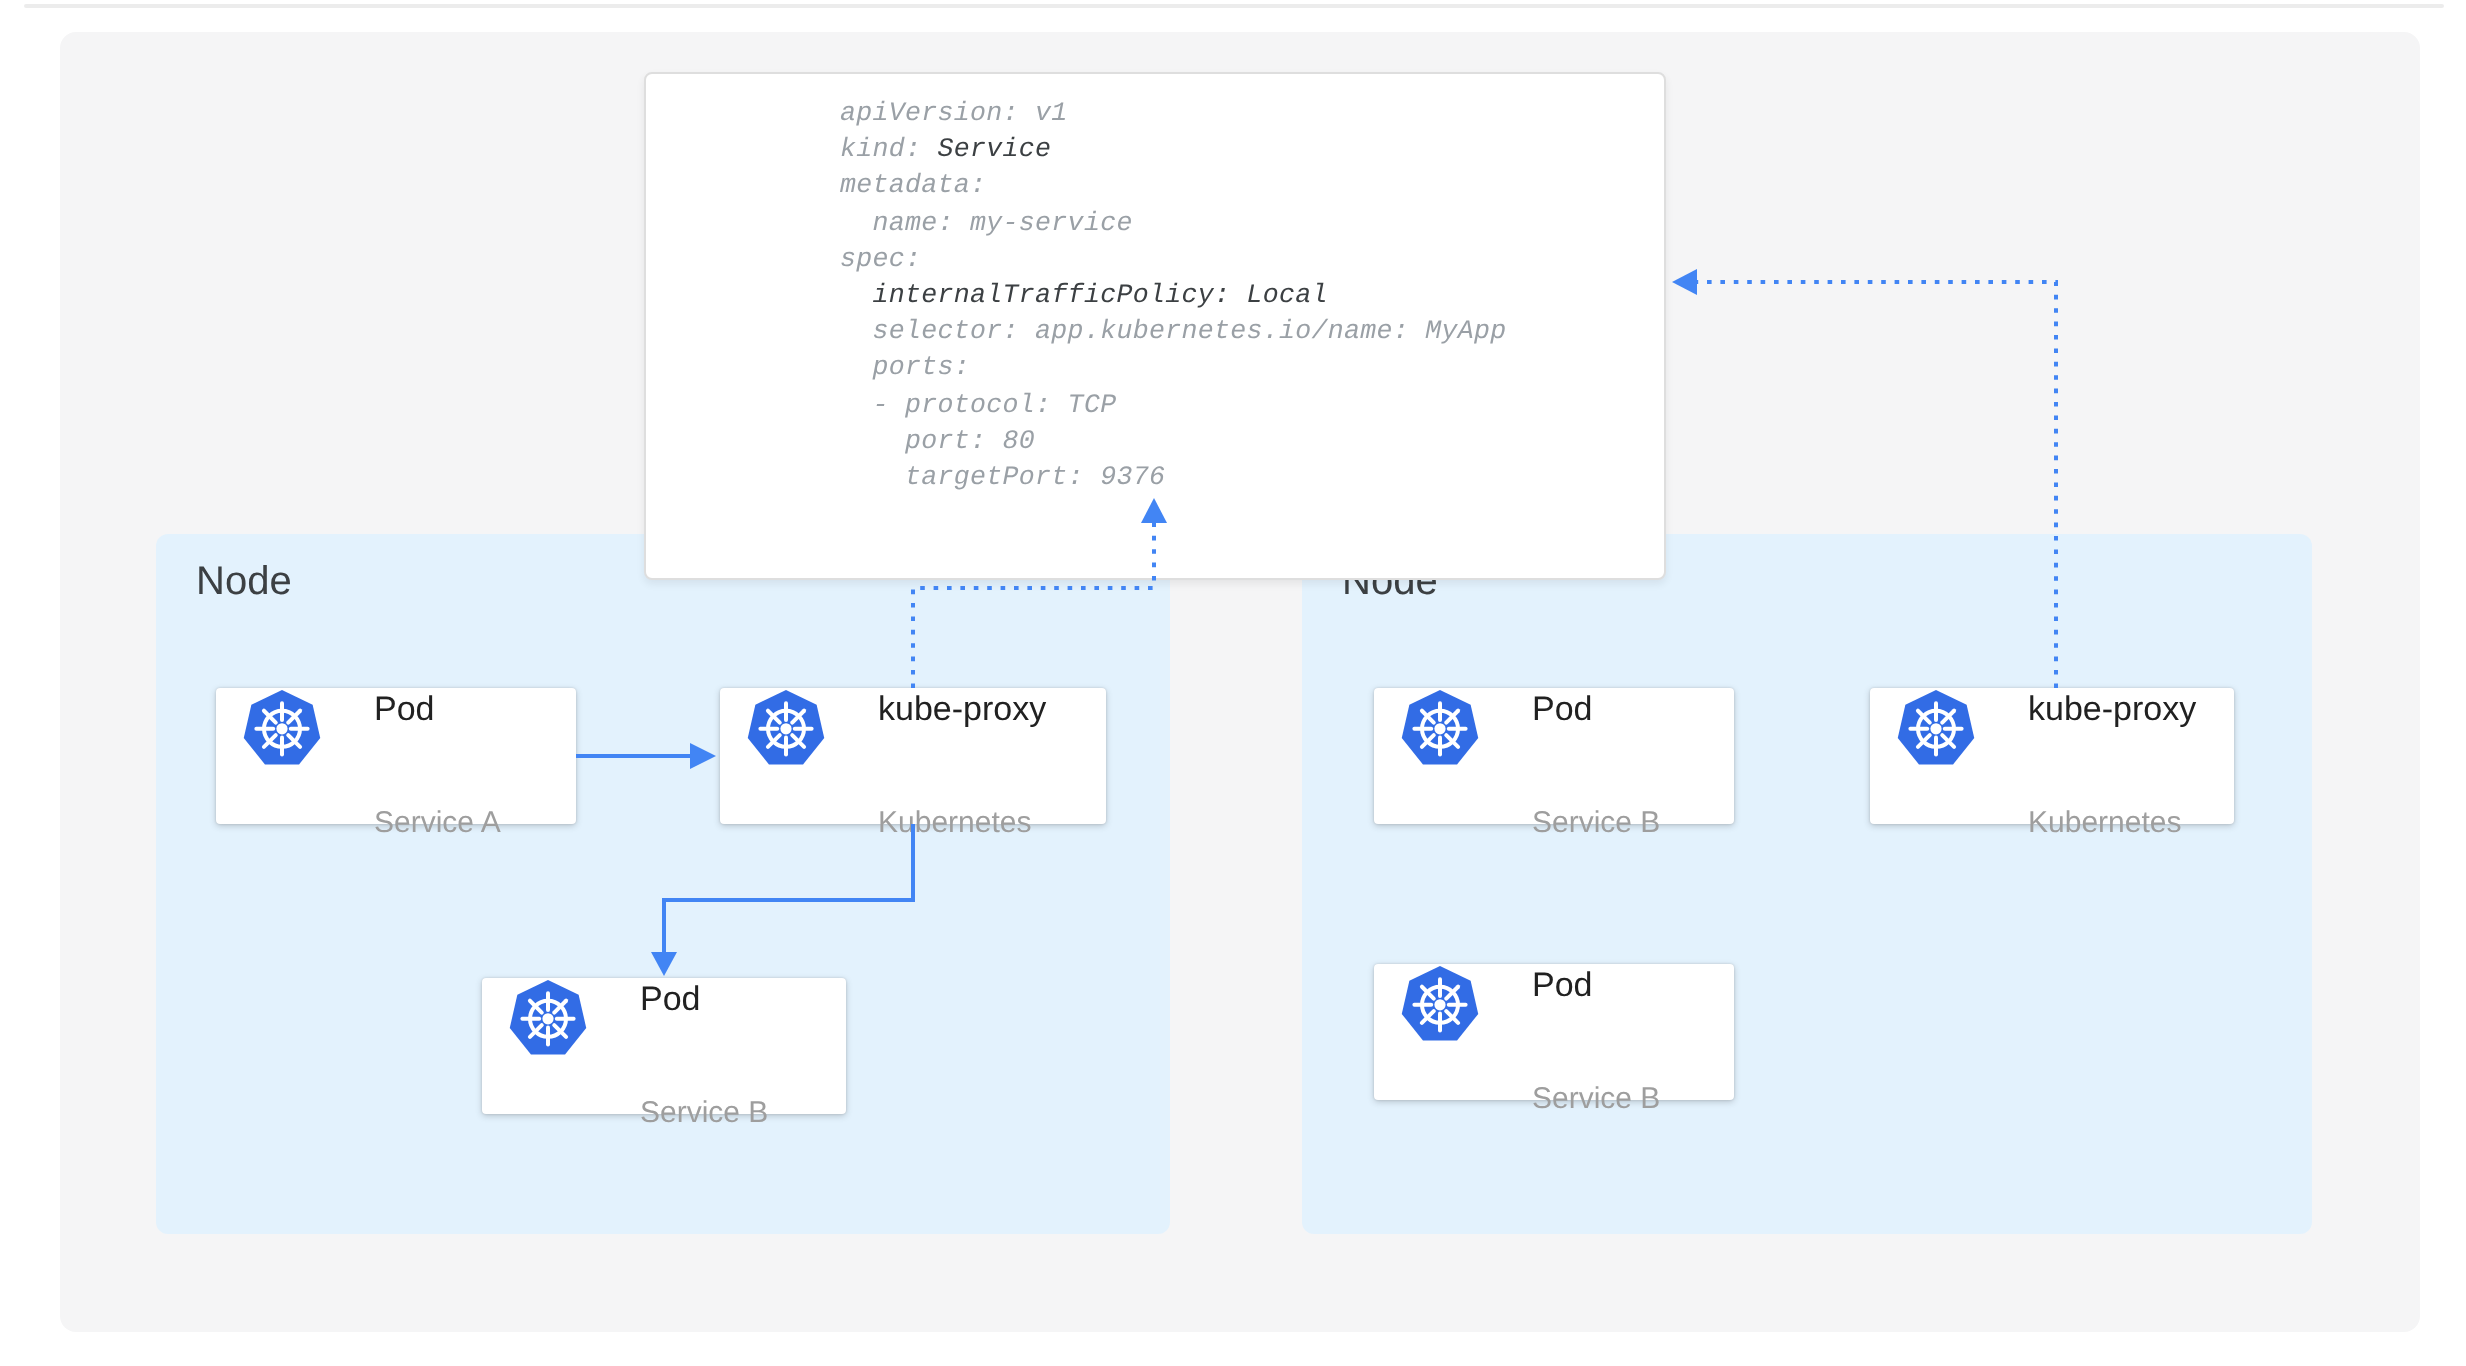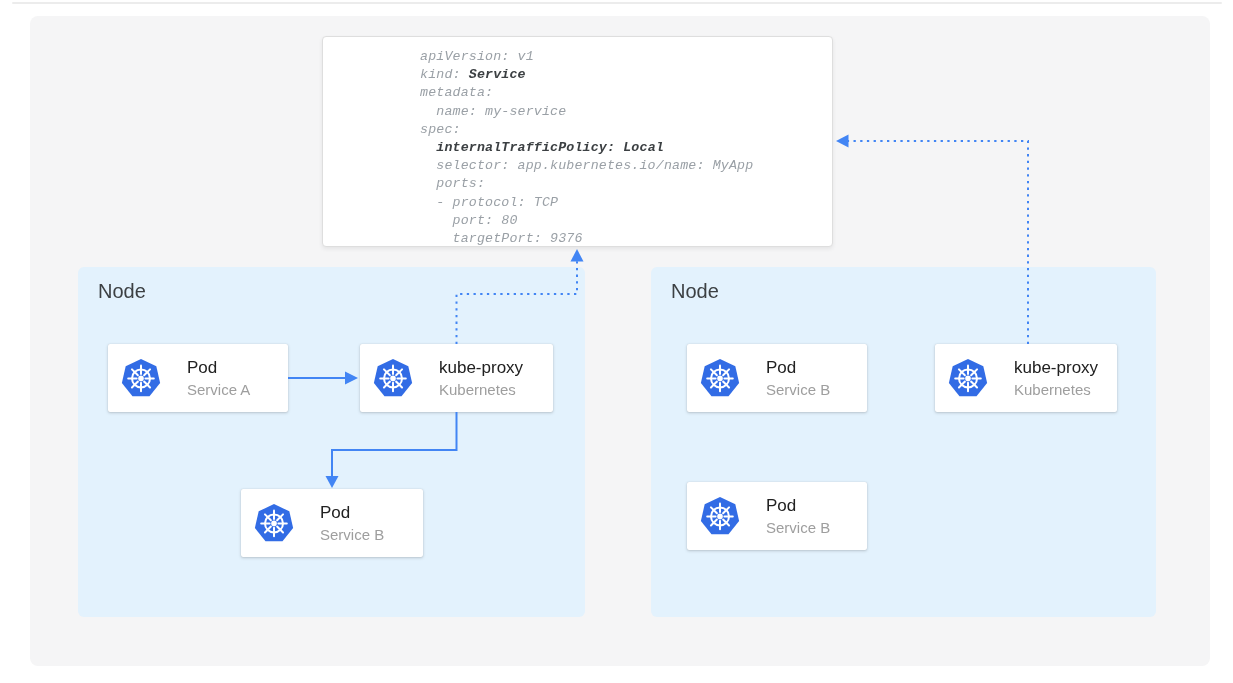--- a/index.html
+++ b/index.html
@@ -41,40 +41,40 @@
     fill: none;
     stroke: var(--arrow);
     stroke-width: 2;
   }
   .arrow-line.dotted { stroke-dasharray: 2.3 4.4; }
   .arrowhead { fill: var(--arrow); stroke: none; }
 
   .yaml-card {
     position: absolute;
     left: 322px; top: 36px;
-    width: 511px; height: 211px;
+    width: 511px; height: 254px;
     background: #ffffff;
     border: 1px solid #dedede;
     border-radius: 4px;
     box-shadow: 0 2px 4px rgba(0,0,0,0.07);
     z-index: 2;
   }
   .code {
     position: absolute;
     left: 97px; top: 11px;
     font-family: "Liberation Mono", monospace;
     font-style: italic;
     font-size: 13.3px;
     letter-spacing: 0.15px;
     line-height: 18.2px;
     color: var(--code-gray);
     white-space: pre;
   }
   .code-bold {
-    font-weight: bold;
+    font-weight: normal;
     color: var(--code-bold);
   }
 
   .node {
     position: absolute;
     background: var(--node-bg);
     border-radius: 6px;
     z-index: 1;
   }
   .node-left  { left: 78px;  top: 267px; width: 507px; height: 350px; }
@@ -86,21 +86,21 @@
     color: var(--label-dark);
   }
 
   .card {
     position: absolute;
     height: 68px;
     background: #ffffff;
     border-radius: 2px;
     box-shadow: 0 0 1px rgba(60,64,67,0.22), 0 1px 3px rgba(60,64,67,0.25);
     display: flex;
-    align-items: center;
+    align-items: flex-start;
     padding-left: 13px;
     z-index: 3;
   }
   .card-pod-a        { left: 108px; top: 344px; width: 180px; }
   .card-kp-left      { left: 360px; top: 344px; width: 193px; }
   .card-pod-b-left   { left: 241px; top: 489px; width: 182px; }
   .card-pod-b-right1 { left: 687px; top: 344px; width: 180px; }
   .card-kp-right     { left: 935px; top: 344px; width: 182px; }
   .card-pod-b-right2 { left: 687px; top: 482px; width: 180px; }
 
@@ -116,20 +116,21 @@
   }
   .card-title {
     font-size: 17px;
     line-height: 22px;
     color: var(--title-dark);
   }
   .card-subtitle {
     font-size: 15px;
     line-height: 21px;
     color: var(--subtitle-gray);
+    margin-top: 35px;
   }
 </style>
 </head>
 <body>
 
 <svg width="0" height="0" style="position:absolute" aria-hidden="true">
   <defs>
     <g id="k8s-logo">
       <polygon class="k8s-hept" points="50,2.5 88.3,20.9 97.8,62.4 71.3,95.6 28.7,95.6 2.2,62.4 11.7,20.9"></polygon>
       <circle class="k8s-wheel-stroke" cx="50" cy="51" r="22.5"></circle>

